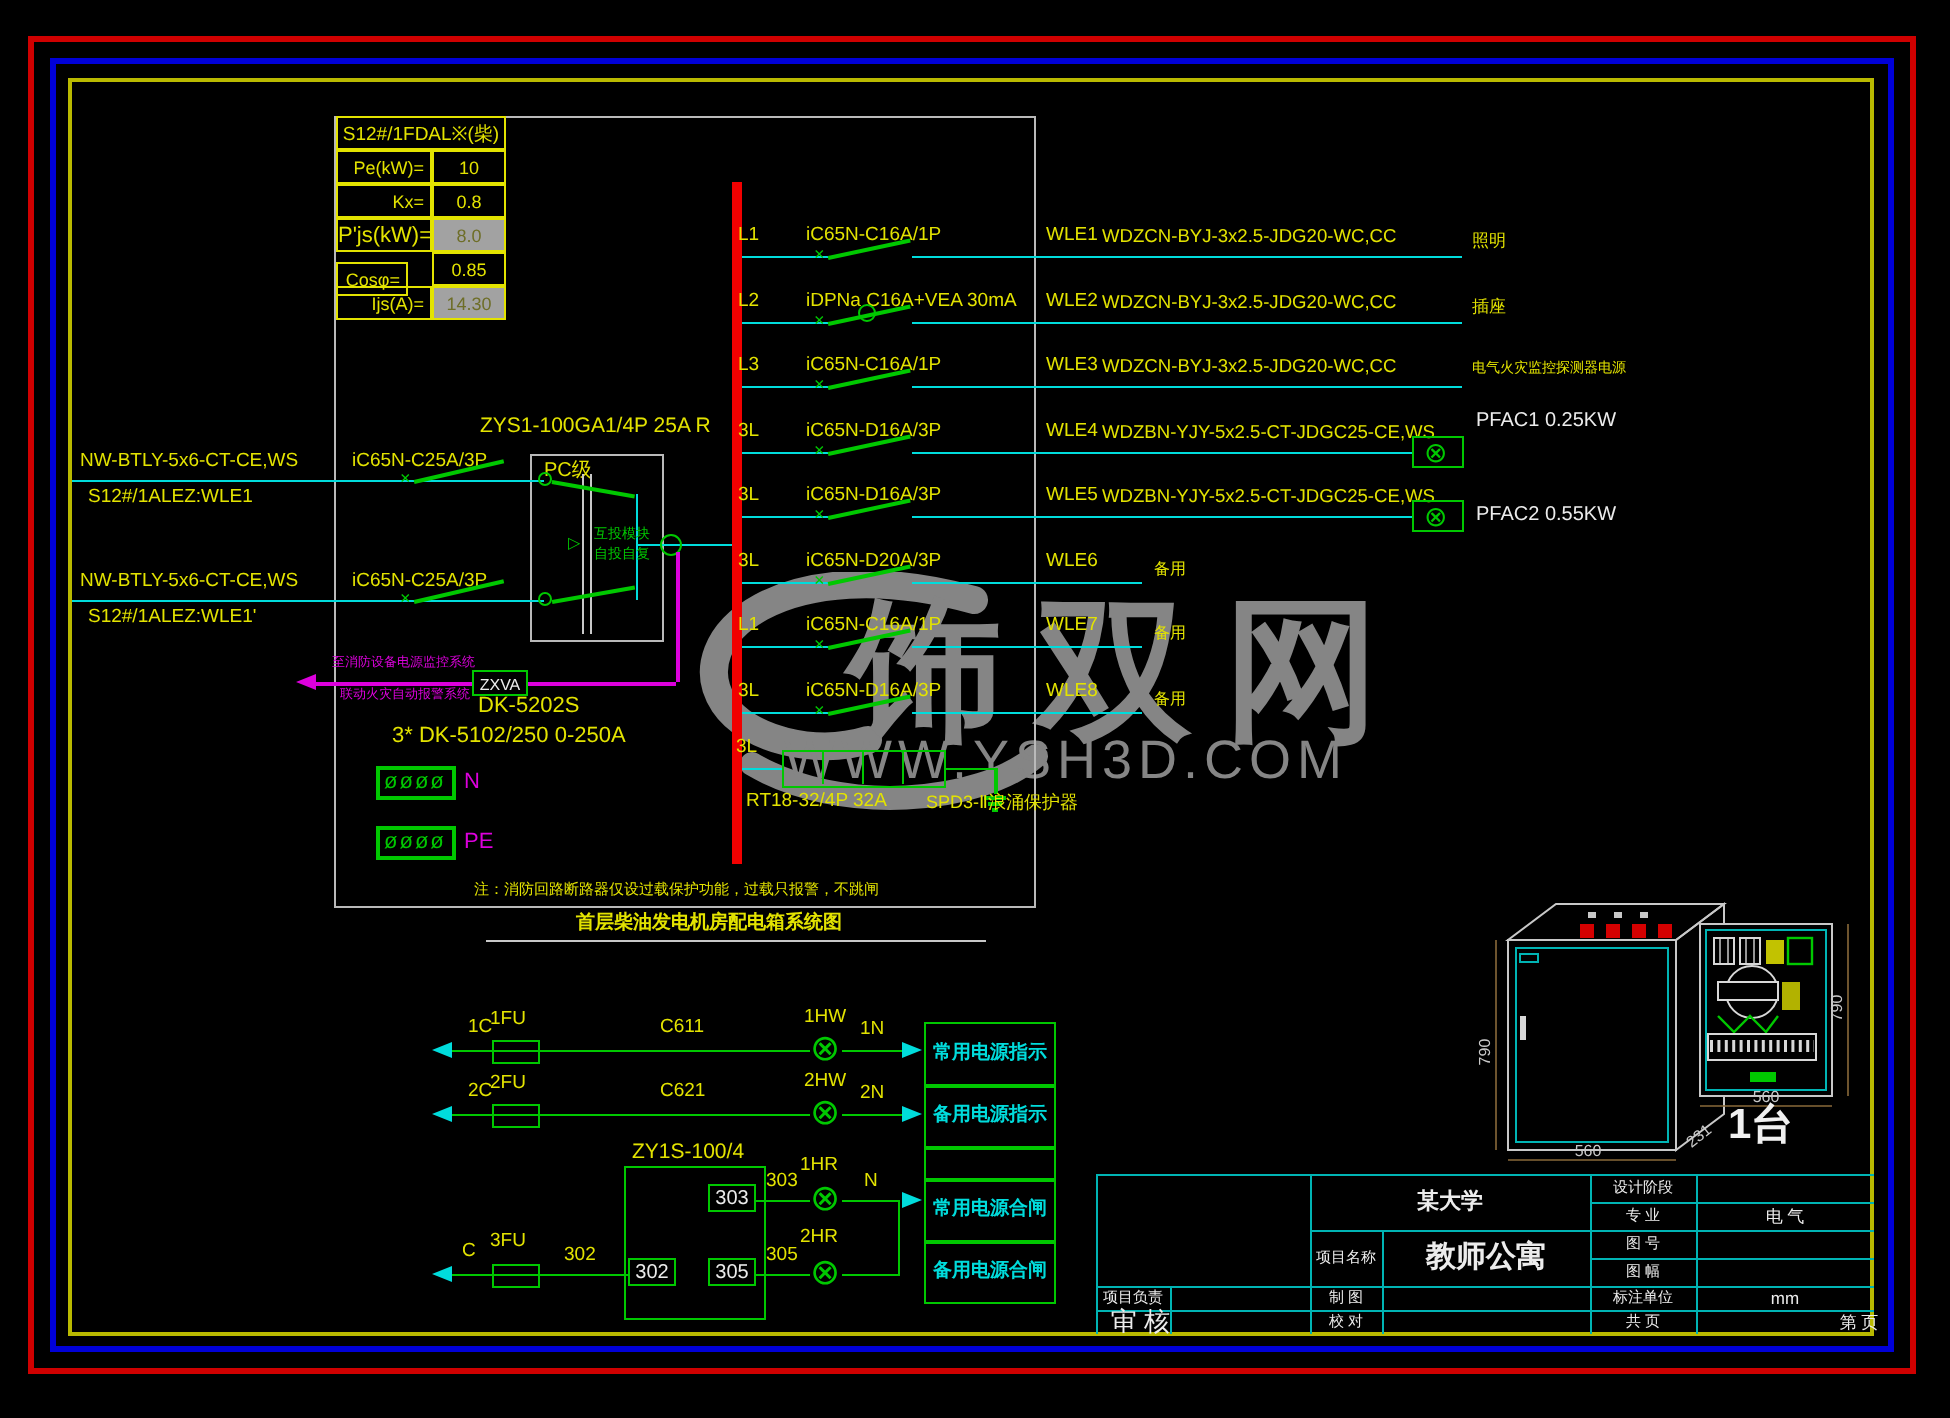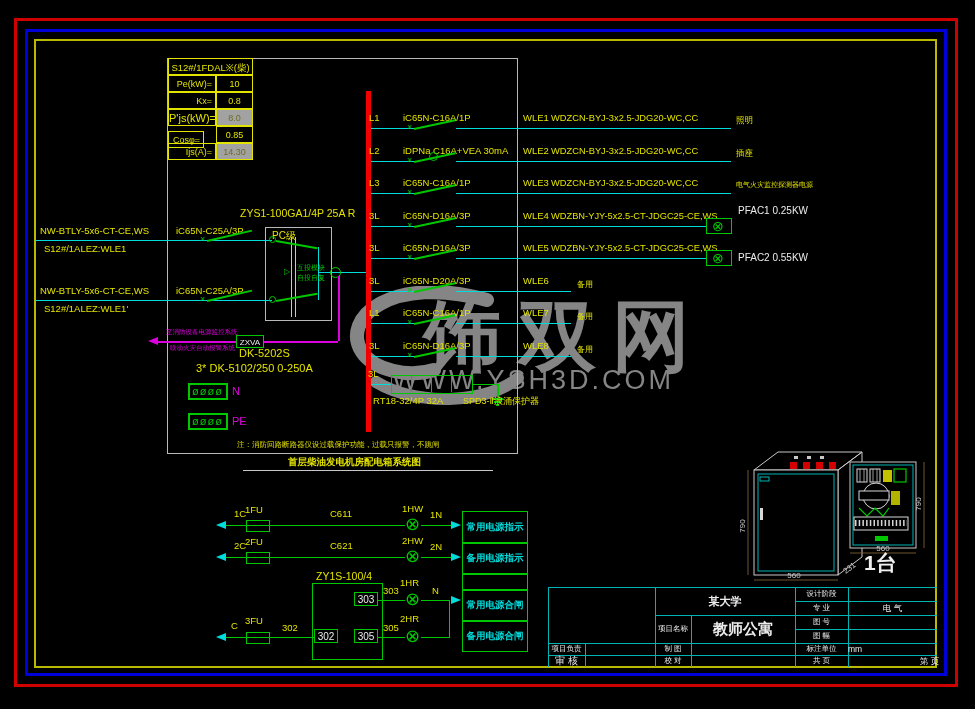--- a/index.html
+++ b/index.html
@@ -288,20 +288,20 @@
     <div style="position: absolute; left: 691px; top: 615px; width: 104px; height: 28px; color: rgb(236, 236, 236); font-size: 15px; font-weight: bold; text-align: center; line-height: 28px;">教师公寓</div>
     <div style="position: absolute; left: 795px; top: 587px; width: 53px; height: 14px; color: rgb(236, 236, 236); font-size: 7.5px; text-align: center; line-height: 14px;">设计阶段</div>
     <div style="position: absolute; left: 848px; top: 587px; width: 89px; height: 14px; color: rgb(236, 236, 236); font-size: 8.5px; text-align: center; line-height: 14px;"></div>
     <div style="position: absolute; left: 795px; top: 601px; width: 53px; height: 14px; color: rgb(236, 236, 236); font-size: 7.5px; text-align: center; line-height: 14px;">专  业</div>
     <div style="position: absolute; left: 848px; top: 601px; width: 89px; height: 14px; color: rgb(236, 236, 236); font-size: 8.5px; text-align: center; line-height: 14px;">电  气</div>
     <div style="position: absolute; left: 795px; top: 615px; width: 53px; height: 14px; color: rgb(236, 236, 236); font-size: 7.5px; text-align: center; line-height: 14px;">图  号</div>
     <div style="position: absolute; left: 848px; top: 615px; width: 89px; height: 14px; color: rgb(236, 236, 236); font-size: 8.5px; text-align: center; line-height: 14px;"></div>
     <div style="position: absolute; left: 795px; top: 629px; width: 53px; height: 14px; color: rgb(236, 236, 236); font-size: 7.5px; text-align: center; line-height: 14px;">图  幅</div>
     <div style="position: absolute; left: 848px; top: 629px; width: 89px; height: 14px; color: rgb(236, 236, 236); font-size: 8.5px; text-align: center; line-height: 14px;"></div>
     <div style="position: absolute; left: 795px; top: 643px; width: 53px; height: 12px; color: rgb(236, 236, 236); font-size: 7.5px; text-align: center; line-height: 12px;">标注单位</div>
-    <div style="position: absolute; left: 848px; top: 643px; width: 89px; height: 12px; color: rgb(236, 236, 236); font-size: 8.5px; text-align: left; line-height: 12px;">mm</div>
+    <div style="position: absolute; left: 848px; top: 643px; width: 89px; height: 12px; color: rgb(236, 236, 236); font-size: 8.5px; text-align: center; line-height: 12px;">mm</div>
     <div style="position: absolute; left: 795px; top: 655px; width: 53px; height: 12px; color: rgb(236, 236, 236); font-size: 7.5px; text-align: center; line-height: 12px;">共    页</div>
     <div style="position: absolute; left: 848px; top: 655px; width: 89px; height: 12px; color: rgb(236, 236, 236); font-size: 8.5px; text-align: center; line-height: 12px; padding-left: 37px;">第    页</div>
     <div style="position: absolute; left: 548px; top: 643px; width: 37px; height: 12px; color: rgb(236, 236, 236); font-size: 7.5px; text-align: center; line-height: 12px;">项目负责</div>
     <div style="position: absolute; left: 655px; top: 643px; width: 36px; height: 12px; color: rgb(236, 236, 236); font-size: 7.5px; text-align: center; line-height: 12px;">制  图</div>
-    <div style="position: absolute; left: 548px; top: 655px; width: 37px; height: 12px; color: rgb(236, 236, 236); font-size: 10px; text-align: center; line-height: 12px;">审  核</div>
+    <div style="position: absolute; left: 548px; top: 655px; width: 37px; height: 12px; color: rgb(236, 236, 236); font-size: 13px; text-align: right; line-height: 12px;">审  核</div>
     <div style="position: absolute; left: 655px; top: 655px; width: 36px; height: 12px; color: rgb(236, 236, 236); font-size: 7.5px; text-align: center; line-height: 12px;">校  对</div>
   </div>
 
 </body></html>

